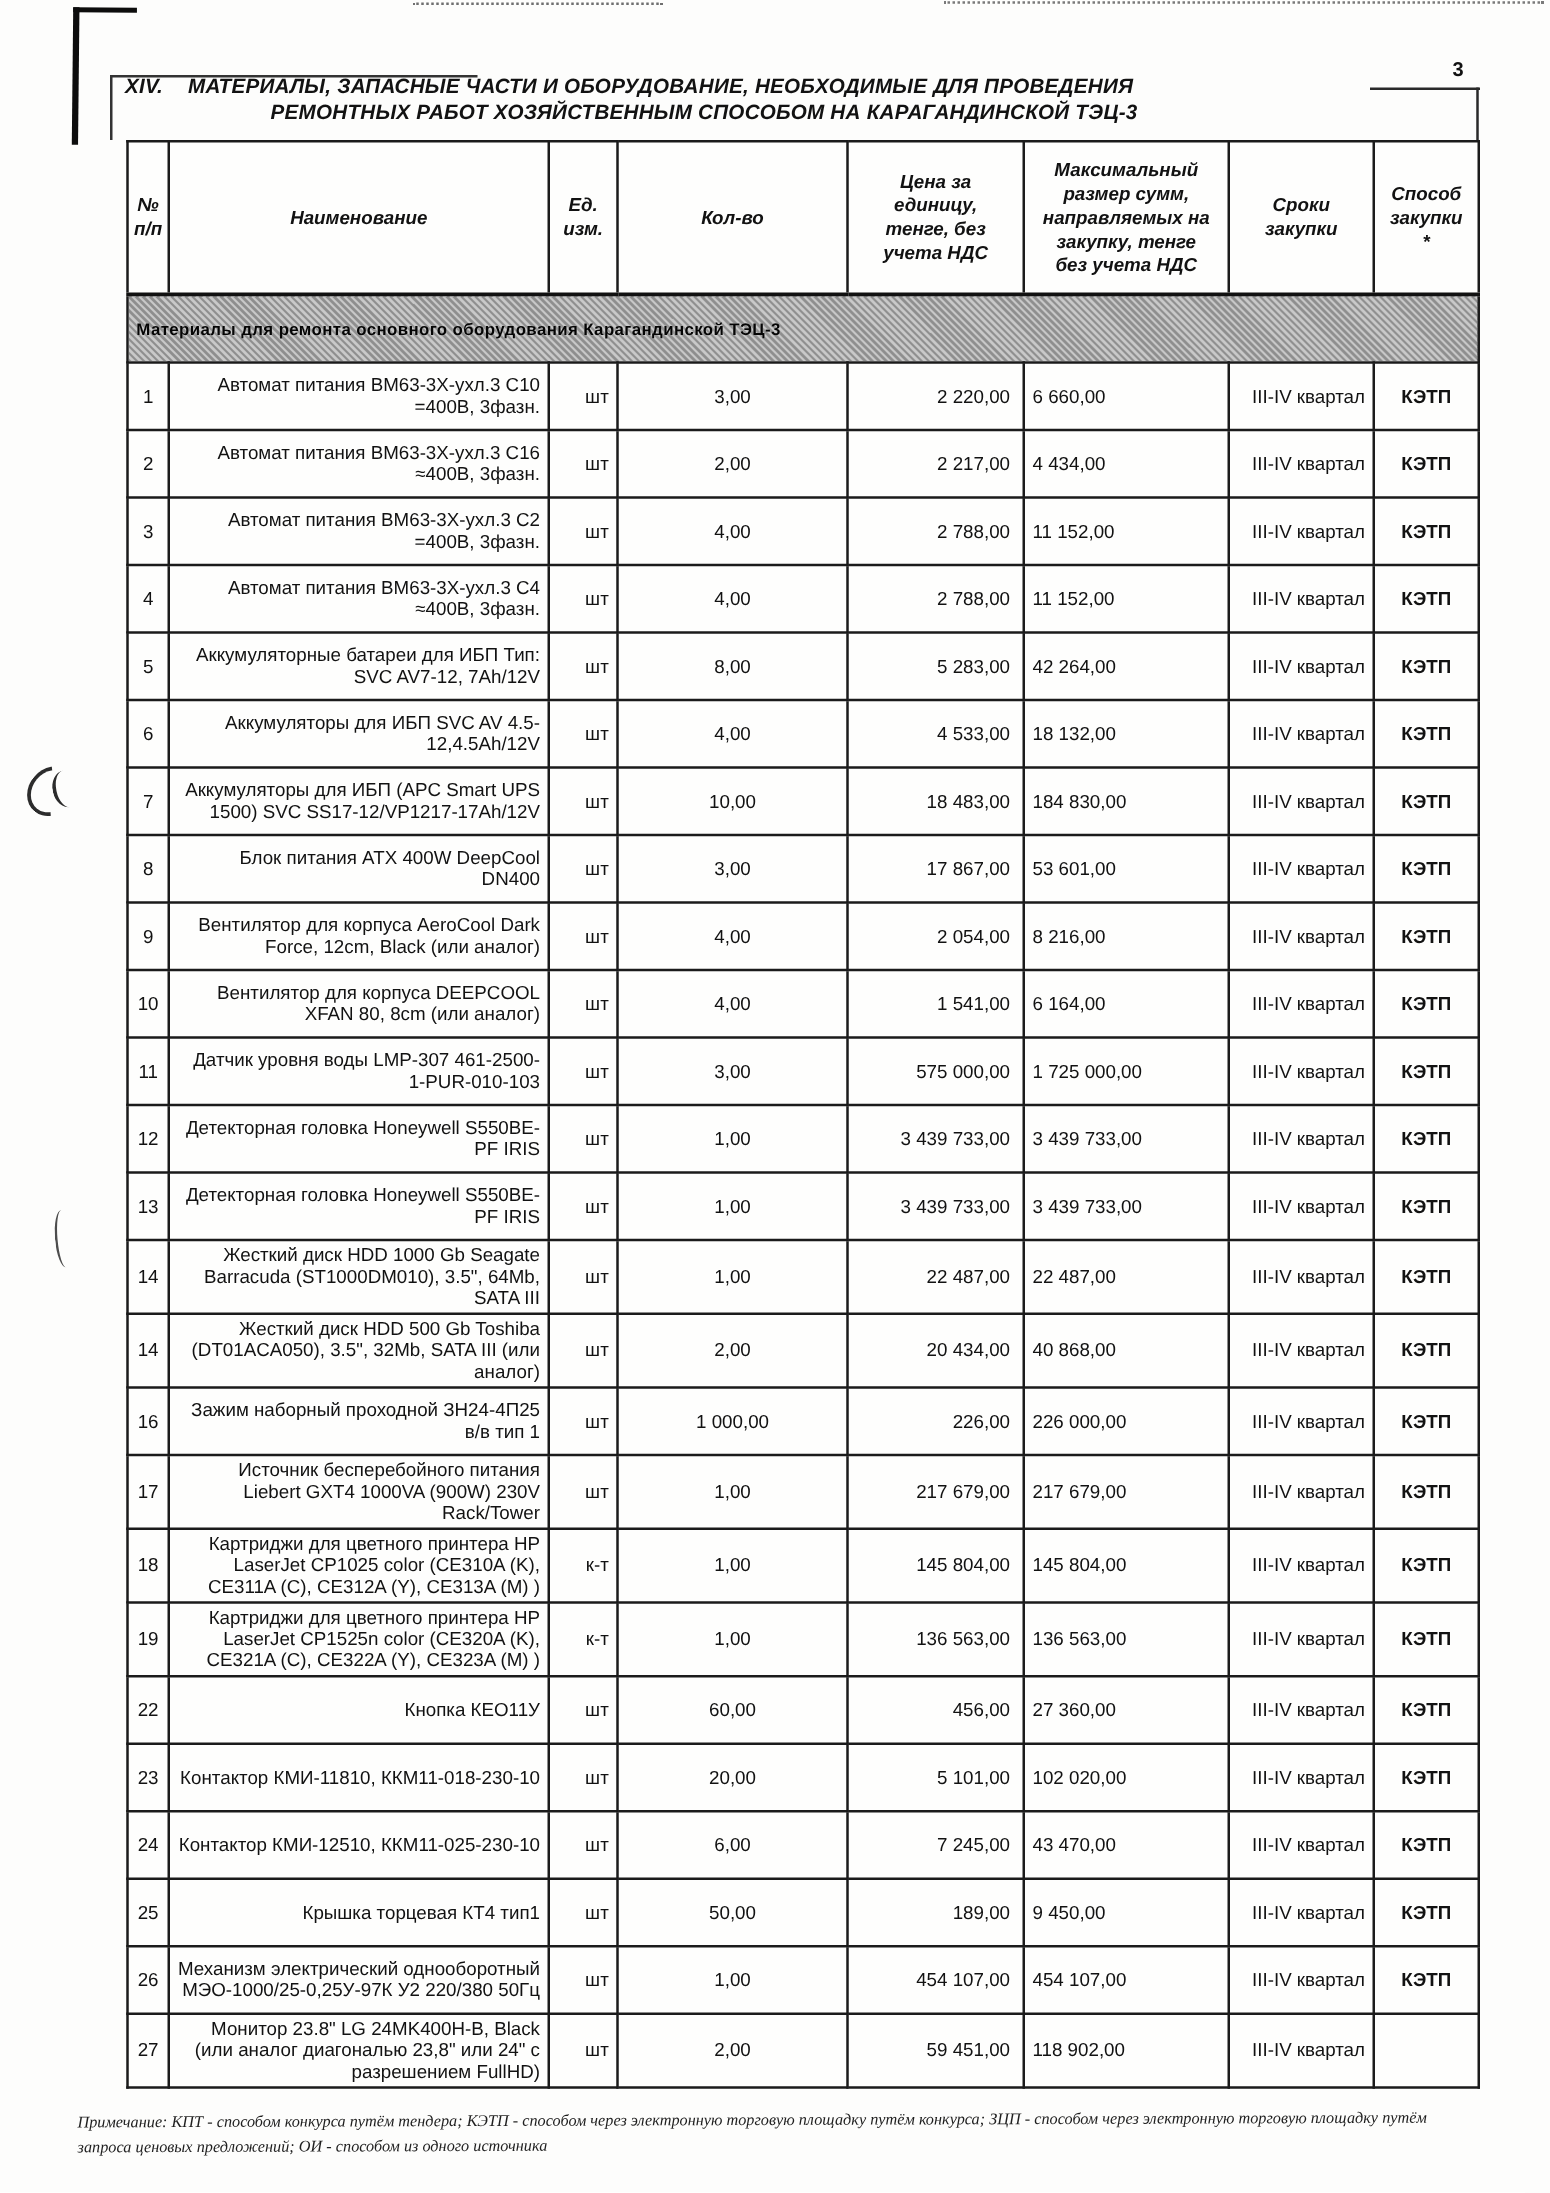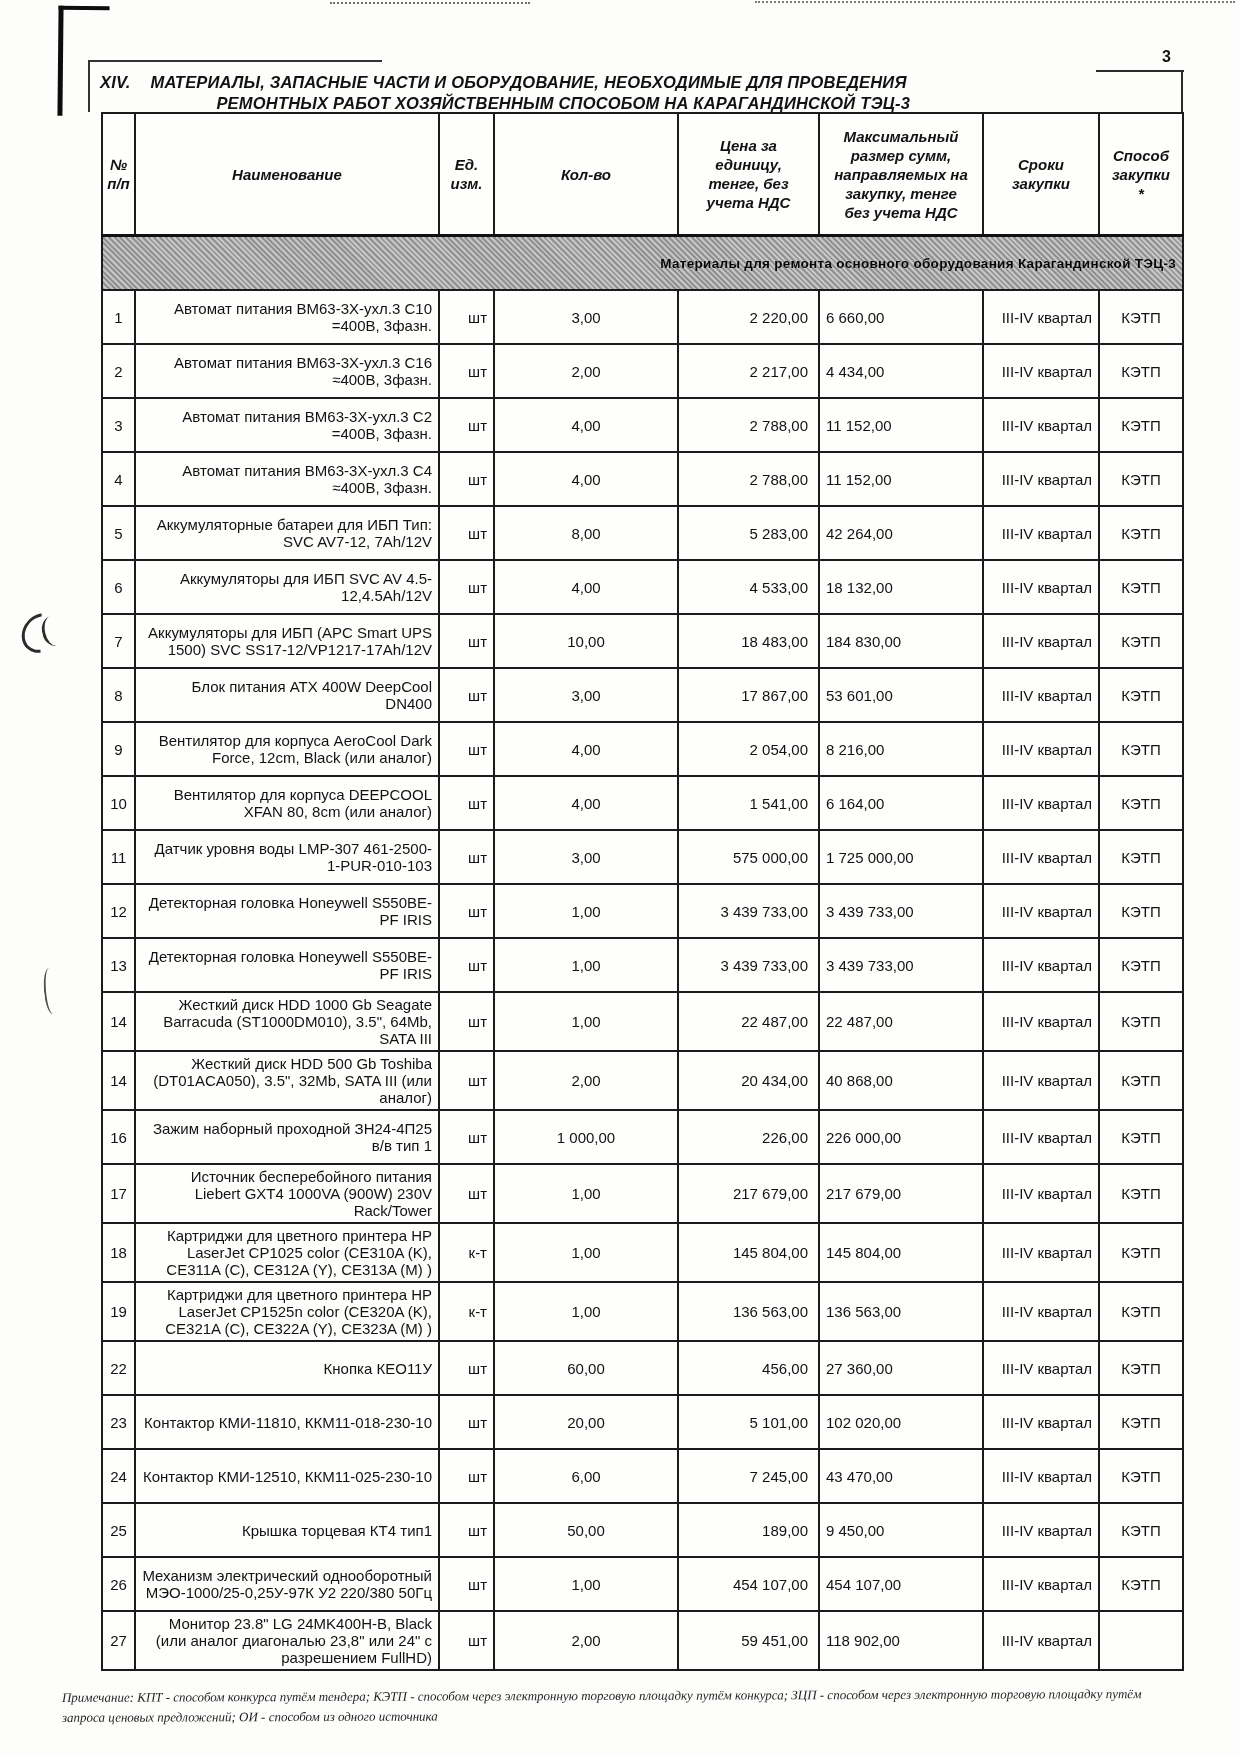--- a/index.html
+++ b/index.html
@@ -23,21 +23,21 @@
   .paren-mark{position:absolute;left:44px;top:968px;width:12px;height:46px;border-left:2px solid #4d4d4d;
     border-radius:50%;transform:rotate(-5deg);}
   .pn-underline{position:absolute;left:1096px;top:70px;width:88px;border-top:2px solid #2a2a2a;}
   .pn-vline{position:absolute;left:1181px;top:70px;height:42px;border-left:2px solid #2a2a2a;}
   .title-topline{position:absolute;left:88px;top:60px;width:294px;border-top:2px solid #333;}
   .title-leftline{position:absolute;left:88px;top:60px;height:52px;border-left:2px solid #333;}
 
   .page-number{position:absolute;left:1162px;top:48px;font-size:16px;font-weight:bold;}
 
   .title-block{
-    position:absolute;left:96px;top:72px;width:1000px;
+    position:absolute;left:96px;top:59px;width:1000px;
     display:flex;align-items:flex-start;gap:20px;
     font-weight:bold;font-style:italic;font-size:16.5px;line-height:21px;
     letter-spacing:.2px;
   }
   .title-block .xiv{padding-left:4px;}
   .title-lines{flex:1;}
   .title-line-2{text-align:center;padding-right:120px;}
 
   table.doc{
     position:absolute;left:101px;top:112px;
@@ -56,31 +56,31 @@
     white-space:pre-line;
     height:112px;padding:4px 3px;
     border-bottom:3px solid #111;
   }
   tr.section-row td{
     height:20px;padding:1px 4px 1px 30px;
     background:repeating-linear-gradient(45deg,#8e8e8e 0 2px,#c9c9c9 2px 4px);
     color:#050505;font-weight:bold;font-size:13.5px;
     text-shadow:0 0 1px #d8d8d8;
     letter-spacing:.3px;
-    text-align:right;white-space:nowrap;
+    text-align:left;white-space:nowrap;
   }
   table.doc tbody td{height:46px;padding:3px 6px;line-height:17px;}
   .c-num{text-align:center;}
   .c-name{text-align:right;}
   .c-unit{text-align:right;}
   .c-qty{text-align:center;}
   .c-price{text-align:right;padding-right:10px !important;border-radius:19px;}
   .c-sum{padding-right:5px !important;margin-left:40px;}
   .c-term{text-align:right;font-size:14.5px;}
-  .c-method{text-align:center;}
+  .c-method{text-align:center;font-weight:bold;}
 
   .footnote{
     position:absolute;left:62px;top:1686px;width:1090px;
     font-family:"Liberation Serif", serif;
     font-style:italic;font-size:13px;line-height:20px;color:#1f1f1f;
     transform:rotate(-.2deg);
   }
 </style>
 </head>
 <body>

